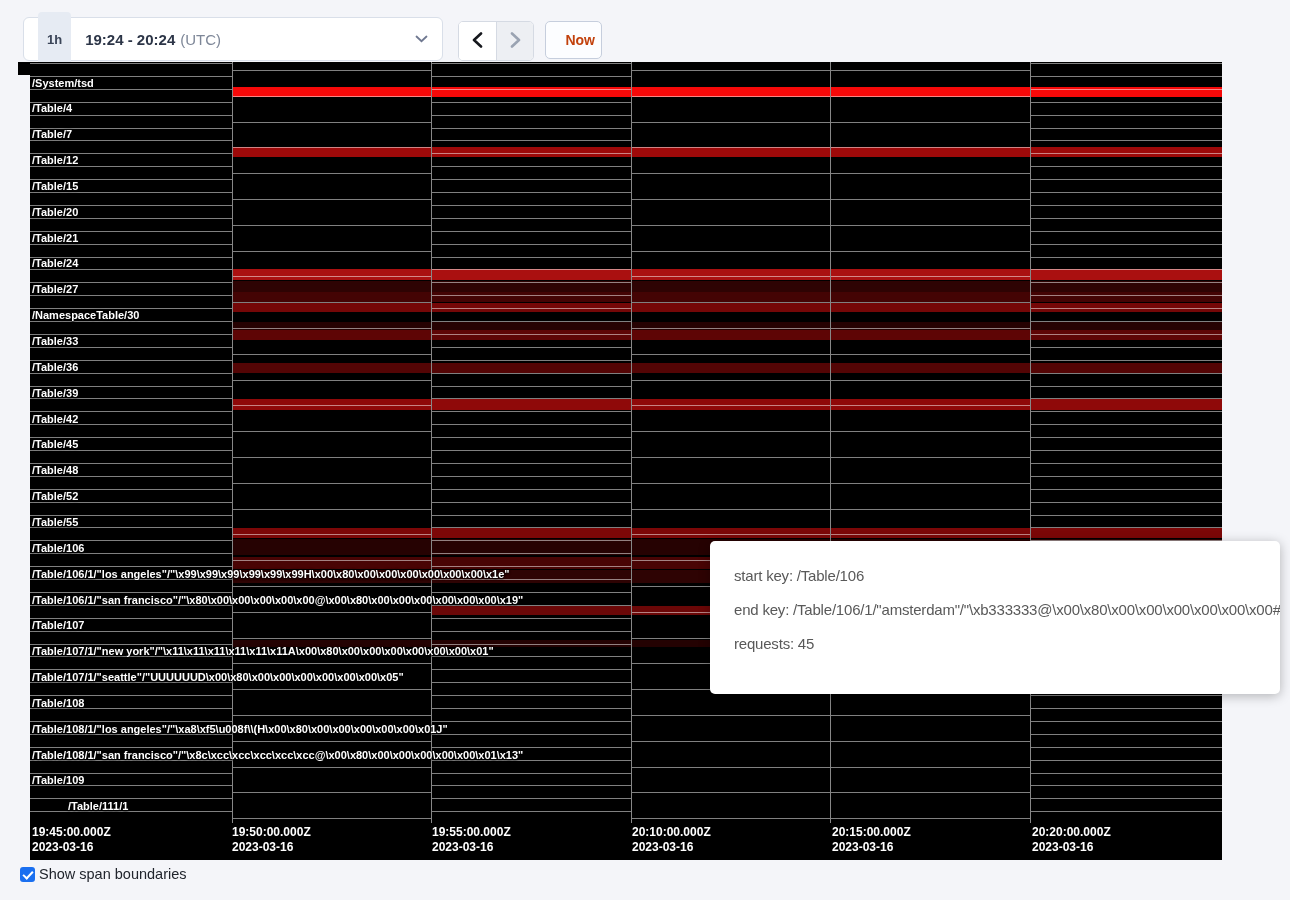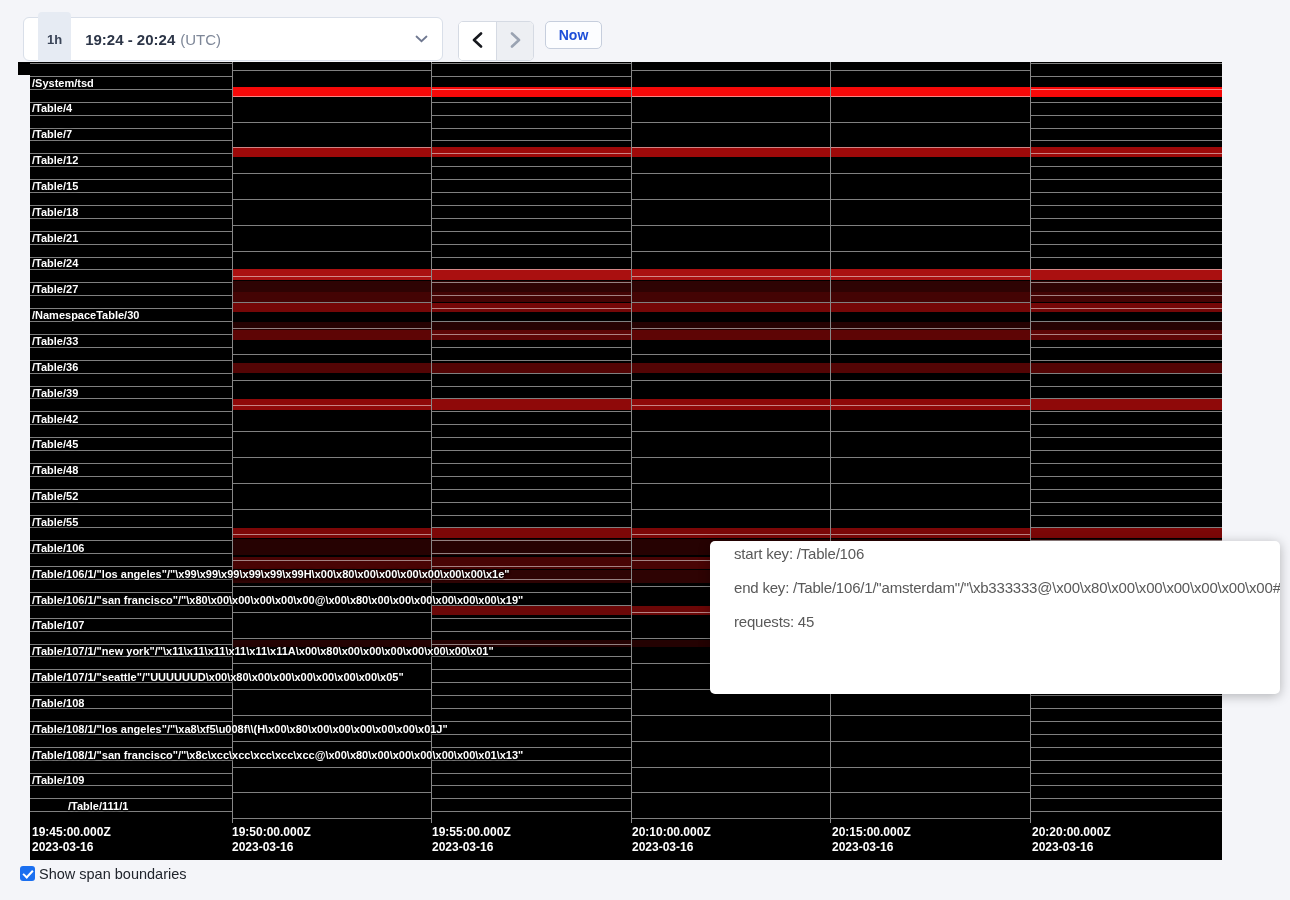--- a/index.html
+++ b/index.html
@@ -24,23 +24,23 @@
     position:absolute;left:458px;top:21px;height:38px;display:flex;
     border:1px solid #d5dae3;border-radius:5px;overflow:hidden;background:#fff;
   }
   .nav-btn{
     width:37px;height:100%;display:flex;align-items:center;justify-content:center;
     background:#fff;border:none;cursor:pointer;padding:0;
   }
   .nav-btn + .nav-btn{border-left:1px solid #d5dae3;}
   .nav-btn.disabled{background:#edeff3;cursor:default;}
   .now-btn{
-    position:absolute;left:545px;top:21px;width:57px;height:28px;box-sizing:border-box;
+    position:absolute;left:545px;top:21px;width:57px;height:38px;box-sizing:border-box;
     background:#fcfdff;border:1px solid #c6cedd;border-radius:5px;
-    color:#1d4ed8;font-weight:700;font-size:14px;font-family:"Liberation Sans",sans-serif;cursor:pointer;
+    color:#c2410c;font-weight:700;font-size:14px;font-family:"Liberation Sans",sans-serif;cursor:pointer;text-align:right;
   }
   
   .notch{position:absolute;left:18px;top:62px;width:12px;height:13px;background:#000;}
   .chart{
     position:absolute;left:30px;top:62px;width:1192px;height:798px;
     background:#000;overflow:hidden;
   }
   .band{position:absolute;z-index:1;}
   .col{position:absolute;z-index:2;}
   .col.dense{
@@ -54,25 +54,25 @@
   .vline{position:absolute;top:0;width:1px;height:761px;background:#878787;z-index:3;}
   .row-label{
     position:absolute;left:2px;z-index:4;color:#fff;font-size:11px;font-weight:700;
     white-space:nowrap;letter-spacing:0;text-shadow:0 1px 2px #000,0 0 3px #000;
   }
   .tick{position:absolute;top:763px;z-index:4;color:#fff;font-size:12px;font-weight:700;line-height:15px;white-space:nowrap;}
   
   .tooltip{
     position:absolute;left:710px;top:541px;width:570px;height:153px;box-sizing:border-box;
     background:#fff;border-radius:5px;box-shadow:0 2px 12px rgba(0,0,0,.28);
-    padding:3px 10px 0 24px;z-index:10;overflow:hidden;
+    padding:25px 10px 0 24px;z-index:10;overflow:hidden;
   }
   .tooltip p{margin:0 0 14px;font-size:15px;line-height:20px;color:#595959;white-space:nowrap;letter-spacing:-0.2px;}
   
-  .footer{position:absolute;left:20px;top:866px;display:flex;align-items:flex-start;z-index:5;}
+  .footer{position:absolute;left:20px;top:866px;display:flex;align-items:flex-end;z-index:5;}
   .checkbox{
     width:15px;height:15px;border-radius:3px;background:#1a6ff0;position:relative;cursor:pointer;flex:0 0 auto;
   }
   .checkbox.checked::after{
     content:"";position:absolute;left:5px;top:2px;width:4px;height:8px;
     border:solid #fff;border-width:0 2px 2px 0;transform:rotate(43deg);
   }
   .footer-label{font-size:14.5px;color:#20242c;margin-left:4px;}
 </style>
 </head>
@@ -135,21 +135,21 @@
     <div class="vline" style="left: 202px;"></div>
     <div class="vline" style="left: 401px;"></div>
     <div class="vline" style="left: 601px;"></div>
     <div class="vline" style="left: 800px;"></div>
     <div class="vline" style="left: 1000px;"></div>
     <div class="row-label" style="top: 14.5px;">/System/tsd</div>
     <div class="row-label" style="top: 40.35px;">/Table/4</div>
     <div class="row-label" style="top: 66.2px;">/Table/7</div>
     <div class="row-label" style="top: 92.05px;">/Table/12</div>
     <div class="row-label" style="top: 117.9px;">/Table/15</div>
-    <div class="row-label" style="top: 143.75px;">/Table/18</div>
+    <div class="row-label" style="top: 143.75px;">/Table/20</div>
     <div class="row-label" style="top: 169.6px;">/Table/21</div>
     <div class="row-label" style="top: 195.45px;">/Table/24</div>
     <div class="row-label" style="top: 221.3px;">/Table/27</div>
     <div class="row-label" style="top: 247.15px;">/NamespaceTable/30</div>
     <div class="row-label" style="top: 273px;">/Table/33</div>
     <div class="row-label" style="top: 298.85px;">/Table/36</div>
     <div class="row-label" style="top: 324.7px;">/Table/39</div>
     <div class="row-label" style="top: 350.55px;">/Table/42</div>
     <div class="row-label" style="top: 376.4px;">/Table/45</div>
     <div class="row-label" style="top: 402.25px;">/Table/48</div>

